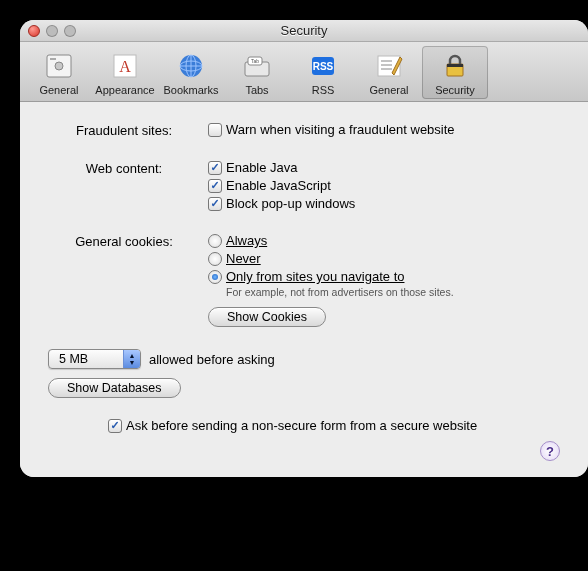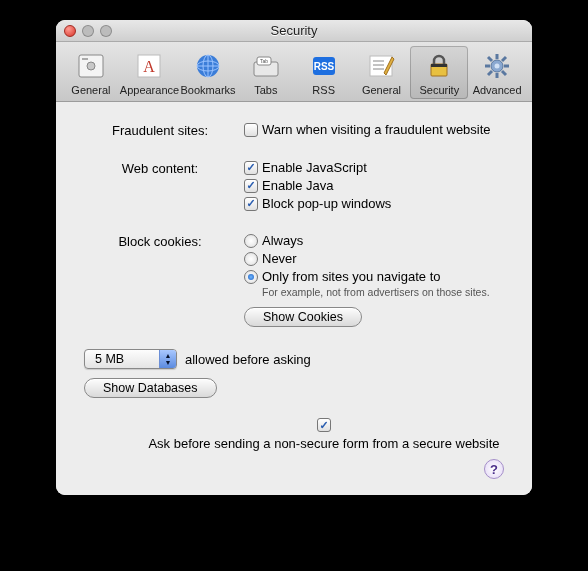--- a/index.html
+++ b/index.html
@@ -5,24 +5,24 @@
   * { box-sizing: border-box; }
   body {
     margin: 0;
     padding: 20px;
     background: #000;
     font-family: "Lucida Grande", "Helvetica Neue", Arial, sans-serif;
     font-size: 13px;
     color: #000;
   }
   .window {
-    width: 476px;
+    width: 568px;
     margin: 0 auto;
     background: #ededed;
-    border-radius: 9px;
+    border-radius: 14px;
     box-shadow: 0 8px 40px rgba(0,0,0,0.6), 0 0 0 1px rgba(0,0,0,0.25);
     overflow: hidden;
   }
   .titlebar {
     height: 22px;
     background: linear-gradient(#e8e8e8, #cfcfcf);
     border-bottom: 1px solid #aaa;
     position: relative;
     display: flex;
     align-items: center;
@@ -111,21 +111,21 @@
     font-size: 11px;
     color: #2a5db0;
     flex-shrink: 0;
   }
   .checkbox.checked::after {
     content: "✓";
     font-weight: bold;
     line-height: 1;
   }
   .radio {
-    display:flex; align-items:center; gap:4px;
+    display:flex; align-items:center; gap:4px;text-decoration:underline;
   }
   .radiobtn {
     width: 14px; height:14px;
     border: 1px solid #777;
     border-radius: 50%;
     background: radial-gradient(#fff,#ddd);
     display:flex; align-items:center; justify-content:center;
     flex-shrink:0;
   }
   .radiobtn.selected::after {
@@ -173,21 +173,20 @@
     background: linear-gradient(#a9c8ff,#5b8be0);
     border-top-right-radius: 3px;
     border-bottom-right-radius: 3px;
     display:flex; flex-direction:column; align-items:center; justify-content:center;
     font-size: 7px; color:#05122e; line-height: 7px;
   }
   .footer-row {
     display:flex; align-items:center; gap:4px;
     margin-left: 60px;
     margin-top: 20px;
-    flex-direction: column;
   }
   .help {
     float: right;
     width: 20px; height:20px;
     border-radius:50%;
     border:1px solid #a58fc9;
     background: radial-gradient(#fff,#e2d6f5);
     display:flex;align-items:center;justify-content:center;
     color:#4b2e8a;
     font-weight:bold;
@@ -276,39 +275,20 @@
     <div class="tool selected">
       <div class="ico">
         <svg width="30" height="30" viewBox="0 0 30 30">
             <rect x="7" y="13" width="16" height="12" rx="1" fill="#e8c040" stroke="#a07020"></rect>
             <path d="M10 13 v-3 a5 5 0 0 1 10 0 v3" fill="none" stroke="#555" stroke-width="2.5"></path>
             <rect x="7" y="13" width="16" height="3" fill="#333"></rect>
           </svg>
       </div>
       <div class="lbl">Security</div>
     </div>
-    <div class="tool">
-      <div class="ico">
-        <svg width="30" height="30" viewBox="0 0 30 30">
-            <circle cx="15" cy="15" r="6" fill="#8aa8d0" stroke="#5a78a0"></circle>
-            <g stroke="#5a78a0" stroke-width="3">
-              <line x1="15" y1="3" x2="15" y2="8"></line>
-              <line x1="15" y1="22" x2="15" y2="27"></line>
-              <line x1="3" y1="15" x2="8" y2="15"></line>
-              <line x1="22" y1="15" x2="27" y2="15"></line>
-              <line x1="6" y1="6" x2="10" y2="10"></line>
-              <line x1="20" y1="20" x2="24" y2="24"></line>
-              <line x1="24" y1="6" x2="20" y2="10"></line>
-              <line x1="10" y1="20" x2="6" y2="24"></line>
-            </g>
-            <circle cx="15" cy="15" r="2.5" fill="#d0e0f4"></circle>
-          </svg>
-      </div>
-      <div class="lbl">Advanced</div>
-    </div>
   </div>
 
   <div class="content">
 
     <div class="row">
       <div class="row-label">Fraudulent sites:</div>
       <div class="row-body">
         <div class="chk">
           <div class="checkbox"></div>
           <span>Warn when visiting a fraudulent website</span>
@@ -316,37 +296,37 @@
       </div>
     </div>
 
     <div class="section-gap"></div>
 
     <div class="row">
       <div class="row-label">Web content:</div>
       <div class="row-body">
         <div class="chk">
           <div class="checkbox checked"></div>
-          <span>Enable JavaScript</span>
+          <span>Enable Java</span>
         </div>
         <div class="chk">
           <div class="checkbox checked"></div>
-          <span>Enable Java</span>
+          <span>Enable JavaScript</span>
         </div>
         <div class="chk">
           <div class="checkbox checked"></div>
           <span>Block pop-up windows</span>
         </div>
       </div>
     </div>
 
     <div class="section-gap"></div>
 
     <div class="row">
-      <div class="row-label">Block cookies:</div>
+      <div class="row-label">General cookies:</div>
       <div class="row-body">
         <div class="radio">
           <div class="radiobtn"></div>
           <span>Always</span>
         </div>
         <div class="radio">
           <div class="radiobtn"></div>
           <span>Never</span>
         </div>
         <div class="radio">

